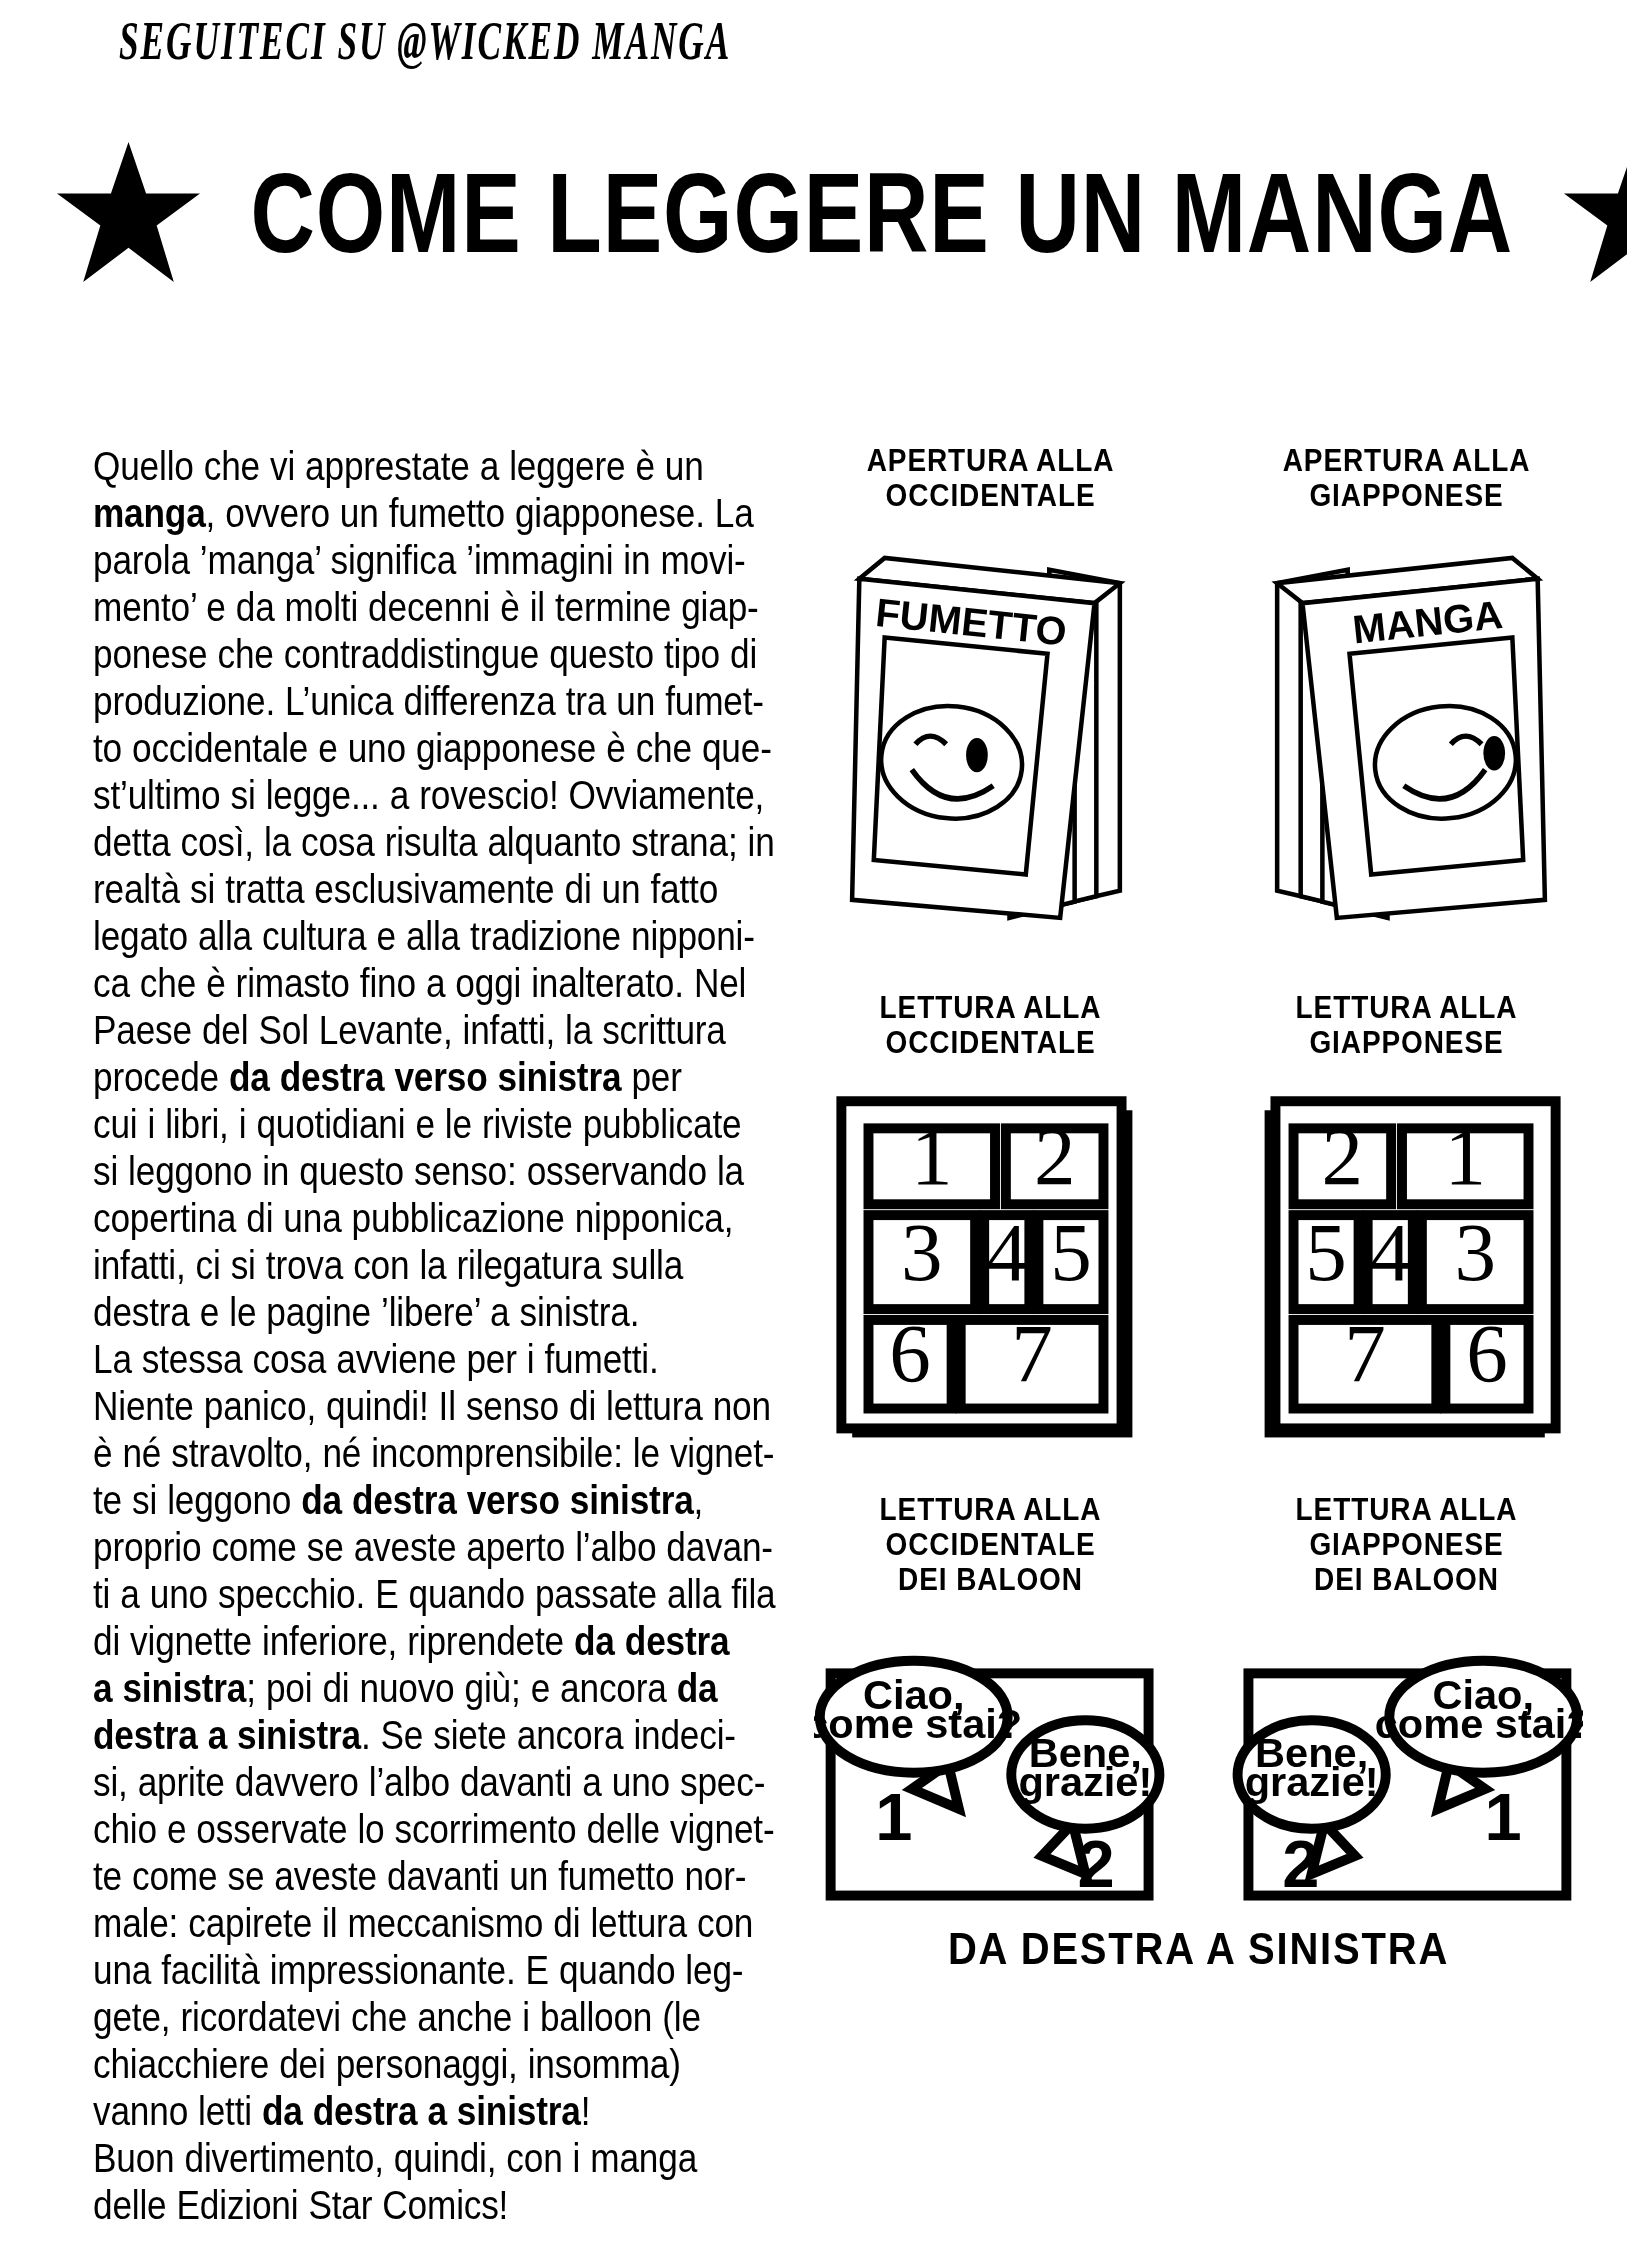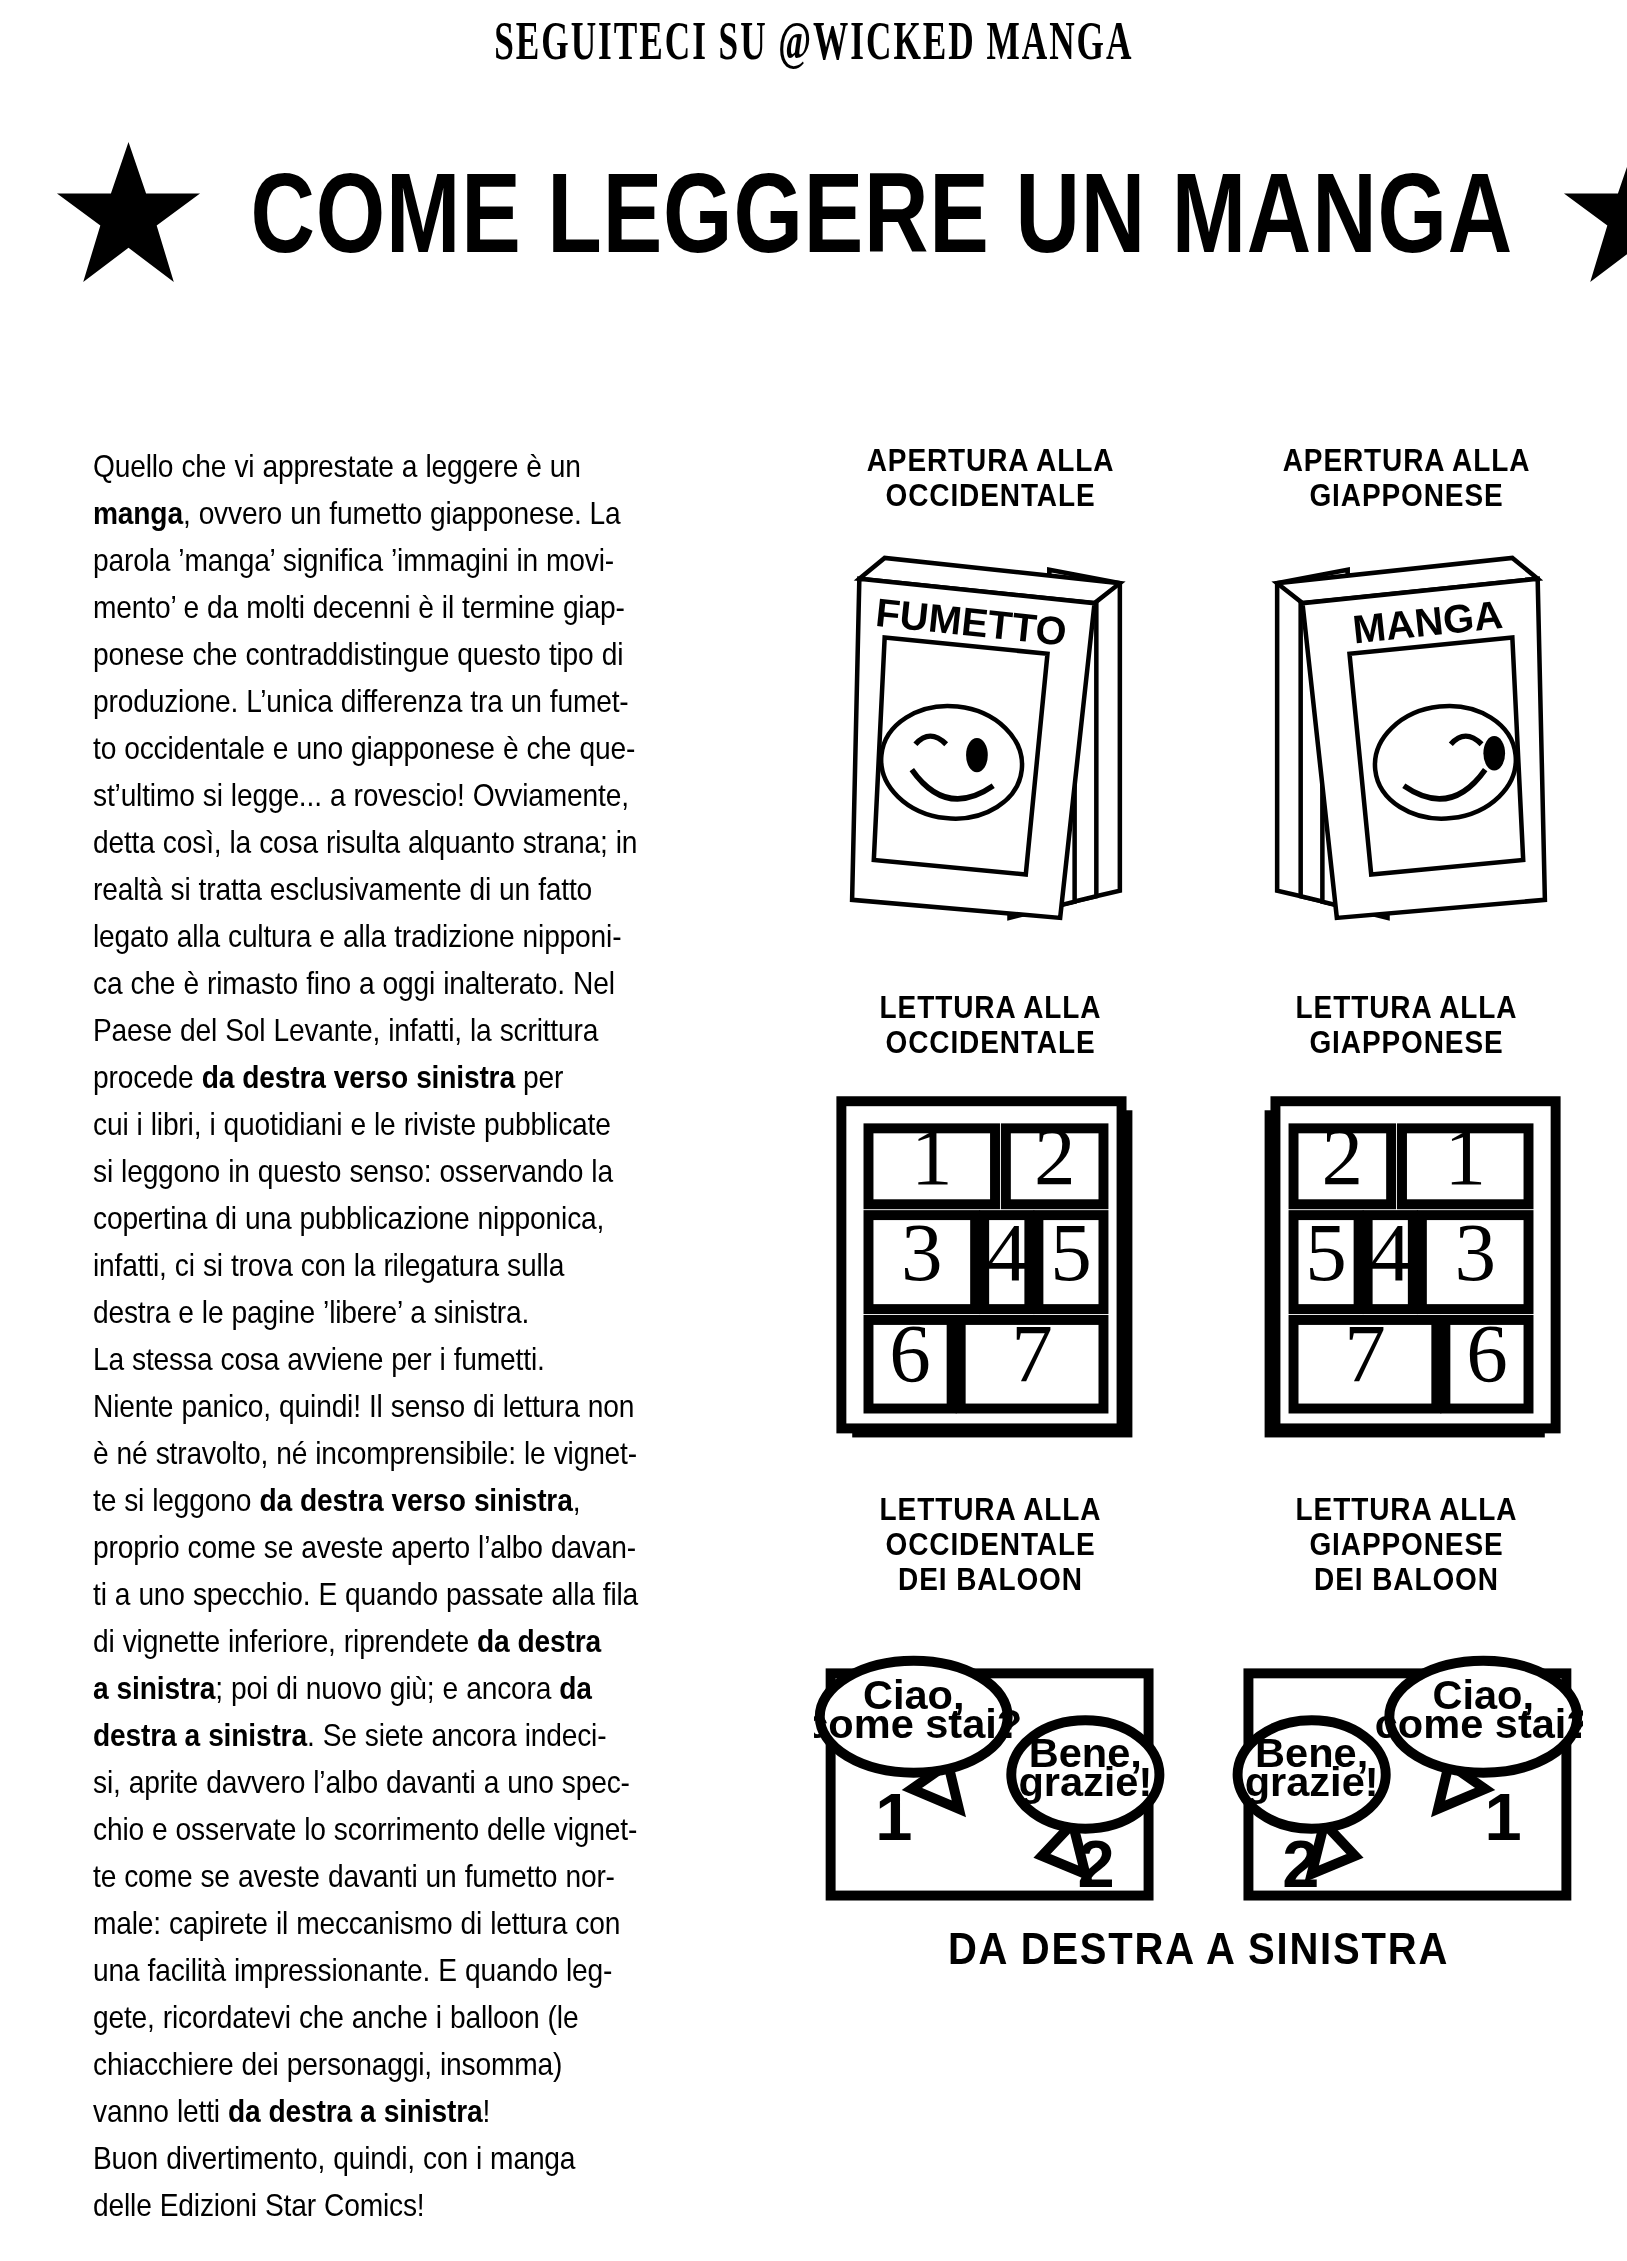--- a/index.html
+++ b/index.html
@@ -15,21 +15,21 @@
     color: #000000;
     overflow: hidden;
   }
 
   
   .page-header {
     position: absolute;
     top: 12.7px;
     left: 0;
     width: 100%;
-    text-align: center;
+    font-style: italic;
   }
   .page-header .handle {
     display: inline-block;
     font-family: "Liberation Serif", serif;
     font-weight: bold;
     font-size: 49px;
     letter-spacing: 2.7px;
     line-height: 1;
     transform: scaleX(0.72) scaleY(1.12);
     transform-origin: center top;
@@ -76,21 +76,21 @@
   
   .article {
     position: absolute;
     left: 93px;
     top: 0;
     width: 710px;
   }
   .article p {
     margin: 0;
     font-family: "Liberation Sans", sans-serif;
-    font-size: 32px;
+    font-size: 40px;
     line-height: 47px;
     text-align: justify;
     transform-origin: left top;
     letter-spacing: -0.2px;
     word-spacing: 0.5px;
   }
   .article .txt {
     display: block;
     transform: scaleX(0.88);
     transform-origin: left top;

